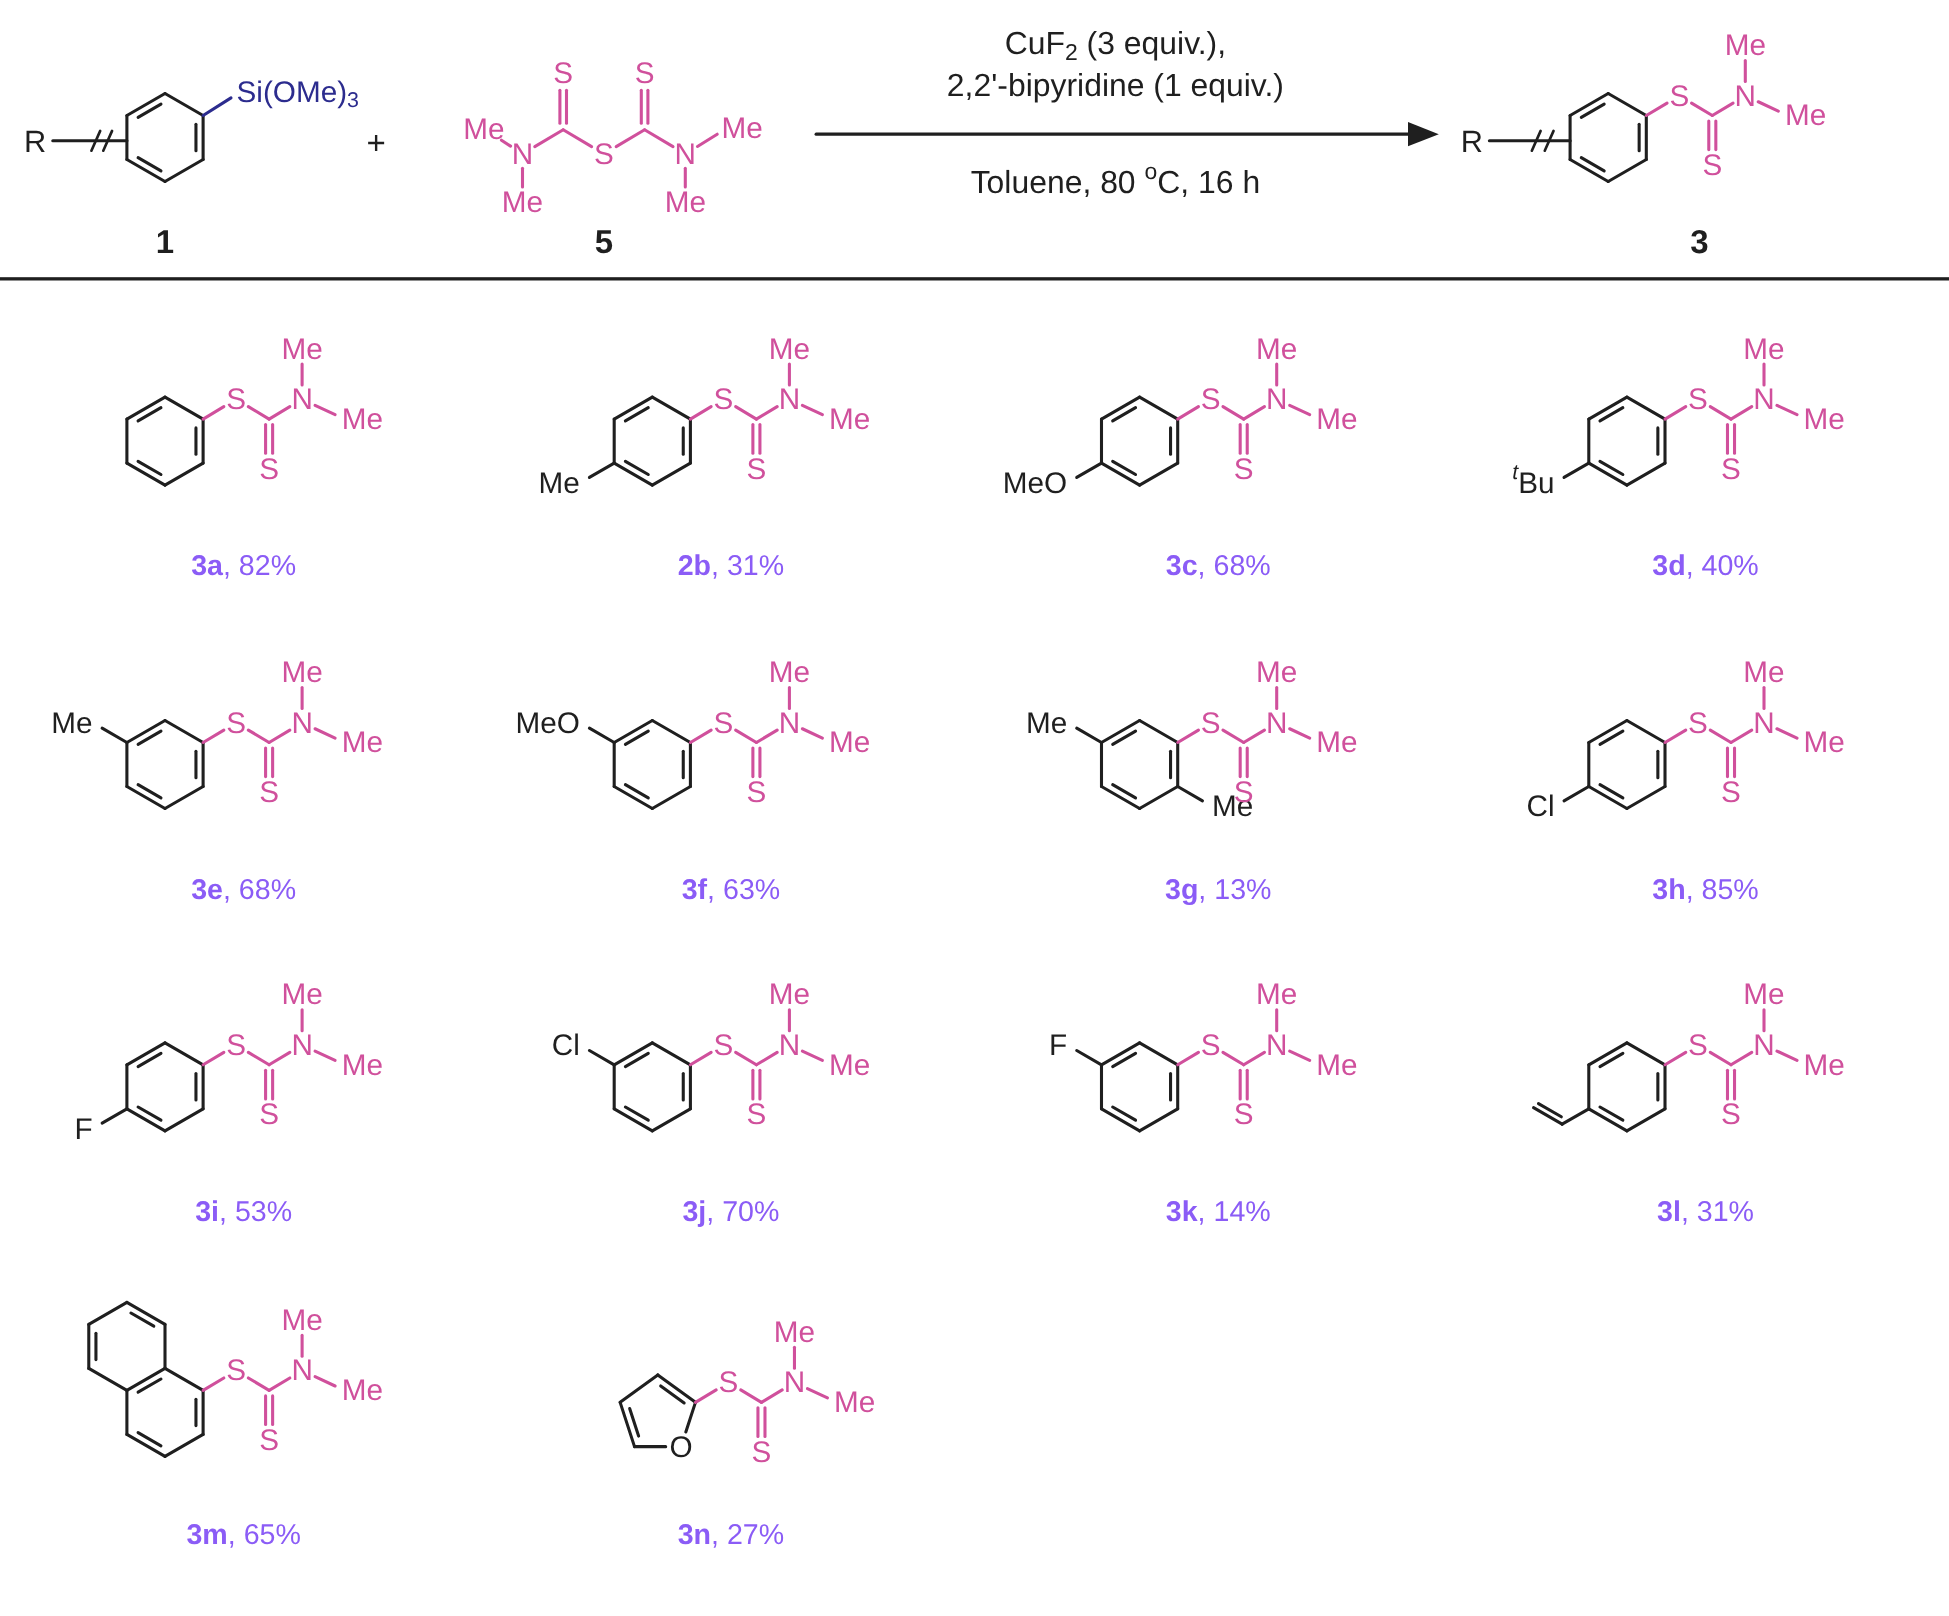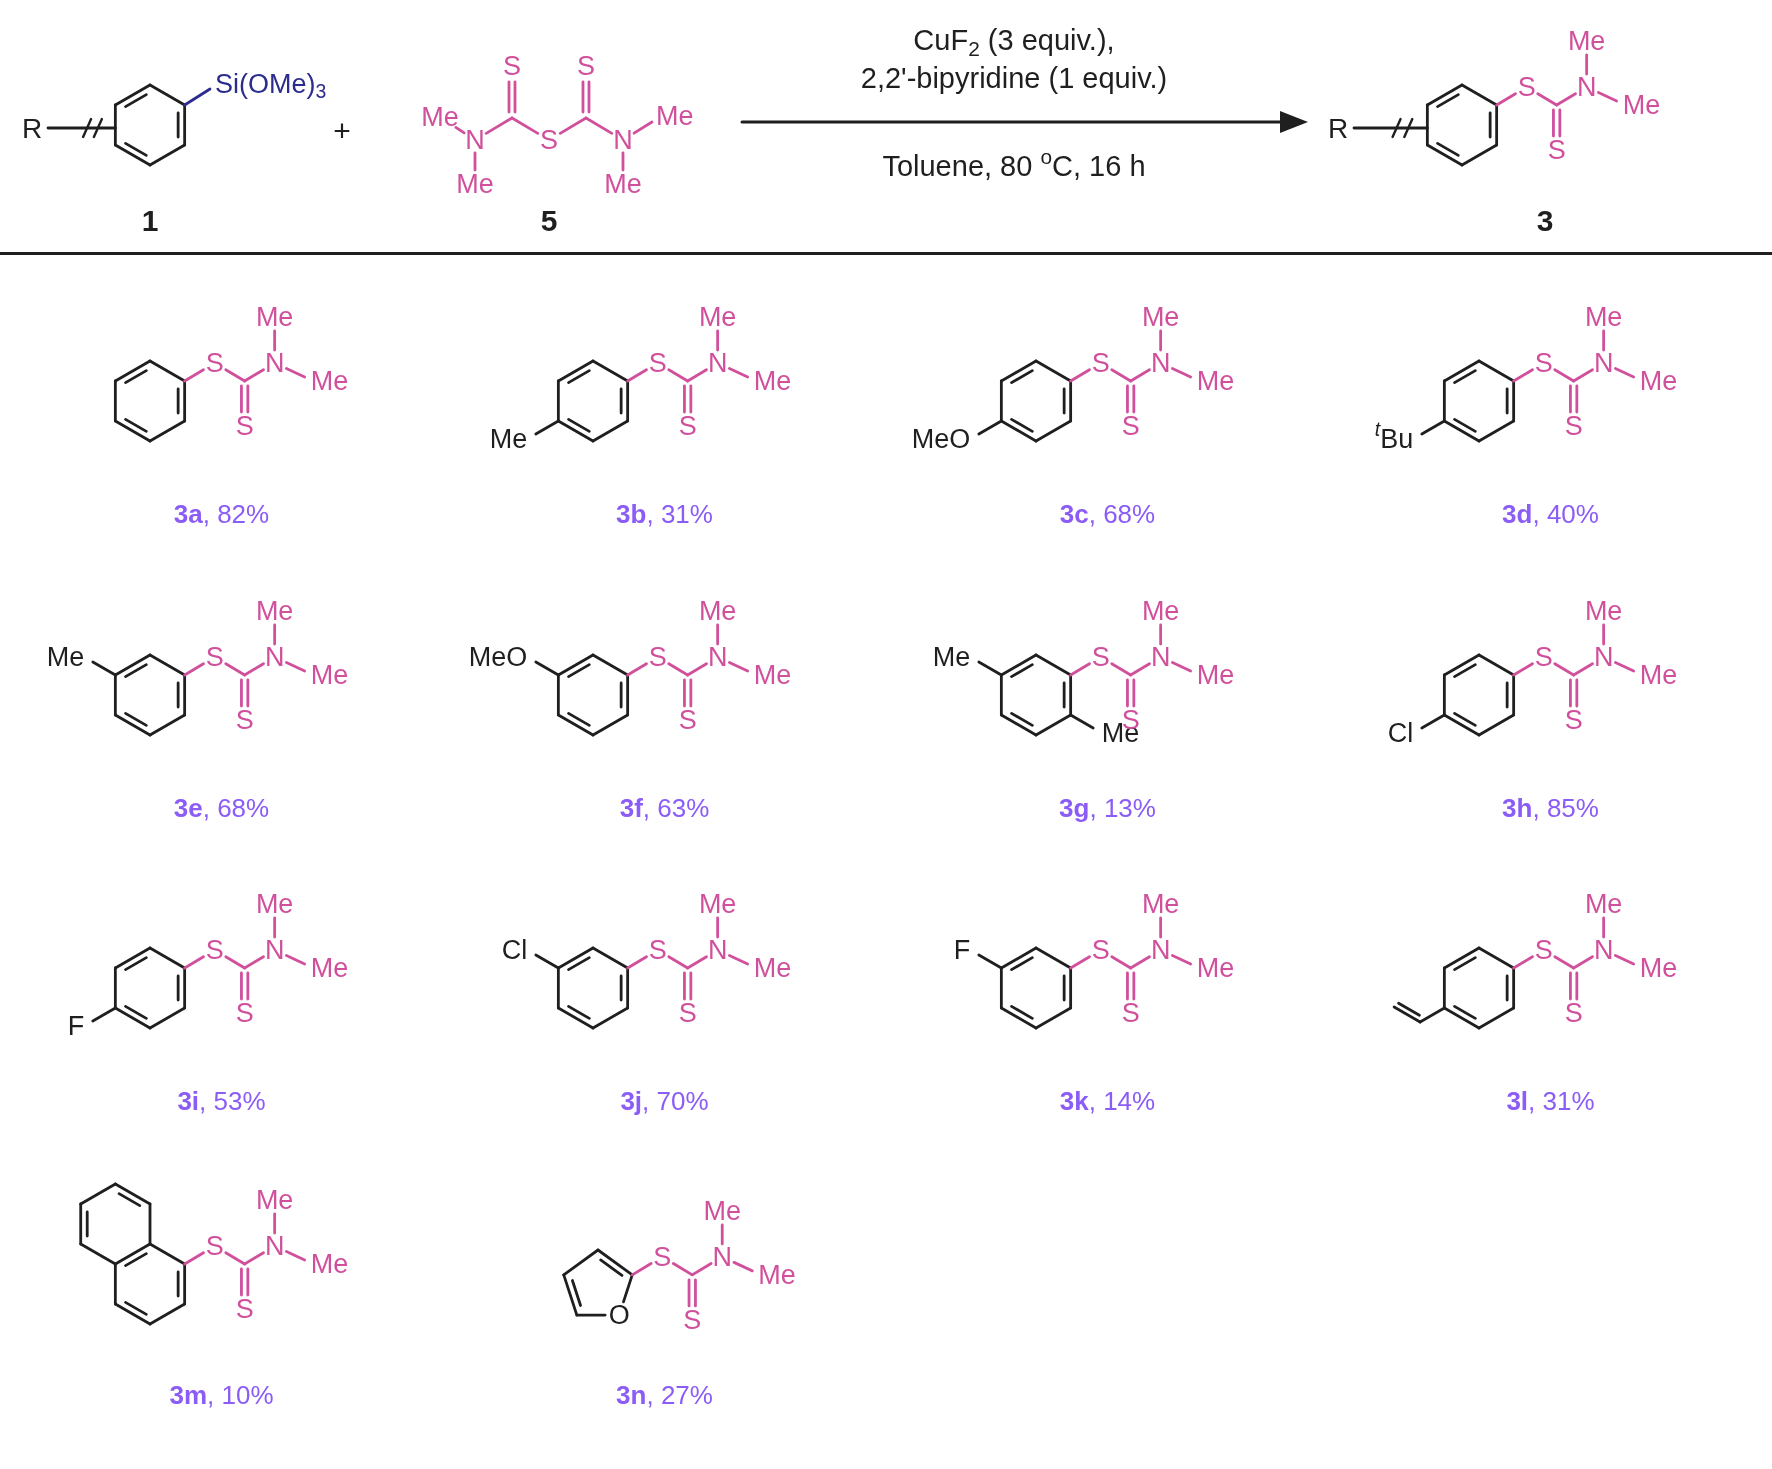--- a/index.html
+++ b/index.html
@@ -150,21 +150,21 @@
             <line x1="247.84101615137754" y1="111" x2="247.84101615137754" y2="137" stroke="#d0509c" stroke-width="2.8" stroke-linecap="round"></line>
             <text x="244.64101615137756" y="151" fill="#d0509c" font-size="27" text-anchor="middle" dominant-baseline="central" font-family="&quot;Liberation Sans&quot;, sans-serif"><tspan dy="0">S</tspan></text>
             <line x1="244.64101615137756" y1="106" x2="263.4936081171145" y2="94.68844482055783" stroke="#d0509c" stroke-width="2.8" stroke-linecap="round"></line>
             <text x="274.6410161513776" y="88" fill="#d0509c" font-size="27" text-anchor="middle" dominant-baseline="central" font-family="&quot;Liberation Sans&quot;, sans-serif"><tspan dy="0">N</tspan></text>
             <line x1="274.6410161513776" y1="75" x2="274.6410161513776" y2="56" stroke="#d0509c" stroke-width="2.8" stroke-linecap="round"></line>
             <text x="274.6410161513776" y="42" fill="#d0509c" font-size="27" text-anchor="middle" dominant-baseline="central" font-family="&quot;Liberation Sans&quot;, sans-serif"><tspan dy="0">Me</tspan></text>
             <line x1="286.421396971316" y1="93.4975110493046" x2="304.6410161513776" y2="102" stroke="#d0509c" stroke-width="2.8" stroke-linecap="round"></line>
             <text x="310.6410161513776" y="106" fill="#d0509c" font-size="27" text-anchor="start" dominant-baseline="central" font-family="&quot;Liberation Sans&quot;, sans-serif"><tspan dy="0">Me</tspan></text>
           </g>
         </svg>
-        <div class="caption"><b>3b</b><span>, </span><span>31%</span></div>
+        <div class="caption"><b>2b</b><span>, </span><span>31%</span></div>
       </div>
       <div class="cell">
         <svg width="443" height="225" viewBox="0 0 443 225">
           <g>
             <line x1="184.64101615137756" y1="106" x2="150" y2="86" stroke="#1f1f1f" stroke-width="2.8" stroke-linecap="round"></line>
             <line x1="150" y1="86" x2="115.35898384862244" y2="106" stroke="#1f1f1f" stroke-width="2.8" stroke-linecap="round"></line>
             <line x1="115.35898384862244" y1="106" x2="115.35898384862246" y2="146" stroke="#1f1f1f" stroke-width="2.8" stroke-linecap="round"></line>
             <line x1="115.35898384862246" y1="146" x2="150" y2="166" stroke="#1f1f1f" stroke-width="2.8" stroke-linecap="round"></line>
             <line x1="150" y1="166" x2="184.64101615137753" y2="146.00000000000003" stroke="#1f1f1f" stroke-width="2.8" stroke-linecap="round"></line>
             <line x1="184.64101615137753" y1="146.00000000000003" x2="184.64101615137756" y2="106" stroke="#1f1f1f" stroke-width="2.8" stroke-linecap="round"></line>
@@ -488,21 +488,21 @@
             <line x1="247.84101615137754" y1="113" x2="247.84101615137754" y2="139" stroke="#d0509c" stroke-width="2.8" stroke-linecap="round"></line>
             <text x="244.64101615137756" y="153" fill="#d0509c" font-size="27" text-anchor="middle" dominant-baseline="central" font-family="&quot;Liberation Sans&quot;, sans-serif"><tspan dy="0">S</tspan></text>
             <line x1="244.64101615137756" y1="108" x2="263.4936081171145" y2="96.68844482055783" stroke="#d0509c" stroke-width="2.8" stroke-linecap="round"></line>
             <text x="274.6410161513776" y="90" fill="#d0509c" font-size="27" text-anchor="middle" dominant-baseline="central" font-family="&quot;Liberation Sans&quot;, sans-serif"><tspan dy="0">N</tspan></text>
             <line x1="274.6410161513776" y1="77" x2="274.6410161513776" y2="58" stroke="#d0509c" stroke-width="2.8" stroke-linecap="round"></line>
             <text x="274.6410161513776" y="44" fill="#d0509c" font-size="27" text-anchor="middle" dominant-baseline="central" font-family="&quot;Liberation Sans&quot;, sans-serif"><tspan dy="0">Me</tspan></text>
             <line x1="286.421396971316" y1="95.4975110493046" x2="304.6410161513776" y2="104" stroke="#d0509c" stroke-width="2.8" stroke-linecap="round"></line>
             <text x="310.6410161513776" y="108" fill="#d0509c" font-size="27" text-anchor="start" dominant-baseline="central" font-family="&quot;Liberation Sans&quot;, sans-serif"><tspan dy="0">Me</tspan></text>
           </g>
         </svg>
-        <div class="caption"><b>3m</b><span>, </span><span>10%</span></div>
+        <div class="caption"><b>3m</b><span>, </span><span>65%</span></div>
       </div>
       <div class="cell">
         <svg width="443" height="225" viewBox="0 0 443 225">
           <g>
             <line x1="189.23803458662553" y1="118.8753882025019" x2="155" y2="94" stroke="#1f1f1f" stroke-width="2.8" stroke-linecap="round"></line>
             <line x1="155" y1="94" x2="120.76196541337447" y2="118.8753882025019" stroke="#1f1f1f" stroke-width="2.8" stroke-linecap="round"></line>
             <line x1="120.76196541337447" y1="118.8753882025019" x2="133.83973091747097" y2="159.12461179749812" stroke="#1f1f1f" stroke-width="2.8" stroke-linecap="round"></line>
             <line x1="133.83973091747097" y1="159.12461179749812" x2="162.16026908252903" y2="159.12461179749812" stroke="#1f1f1f" stroke-width="2.8" stroke-linecap="round"></line>
             <line x1="180.48650700377829" y1="145.80982056936597" x2="189.23803458662553" y2="118.8753882025019" stroke="#1f1f1f" stroke-width="2.8" stroke-linecap="round"></line>
             <line x1="178.9452944917249" y1="119.43171664759927" x2="157.6515318150985" y2="103.96089248177694" stroke="#1f1f1f" stroke-width="2.8" stroke-linecap="round"></line>

